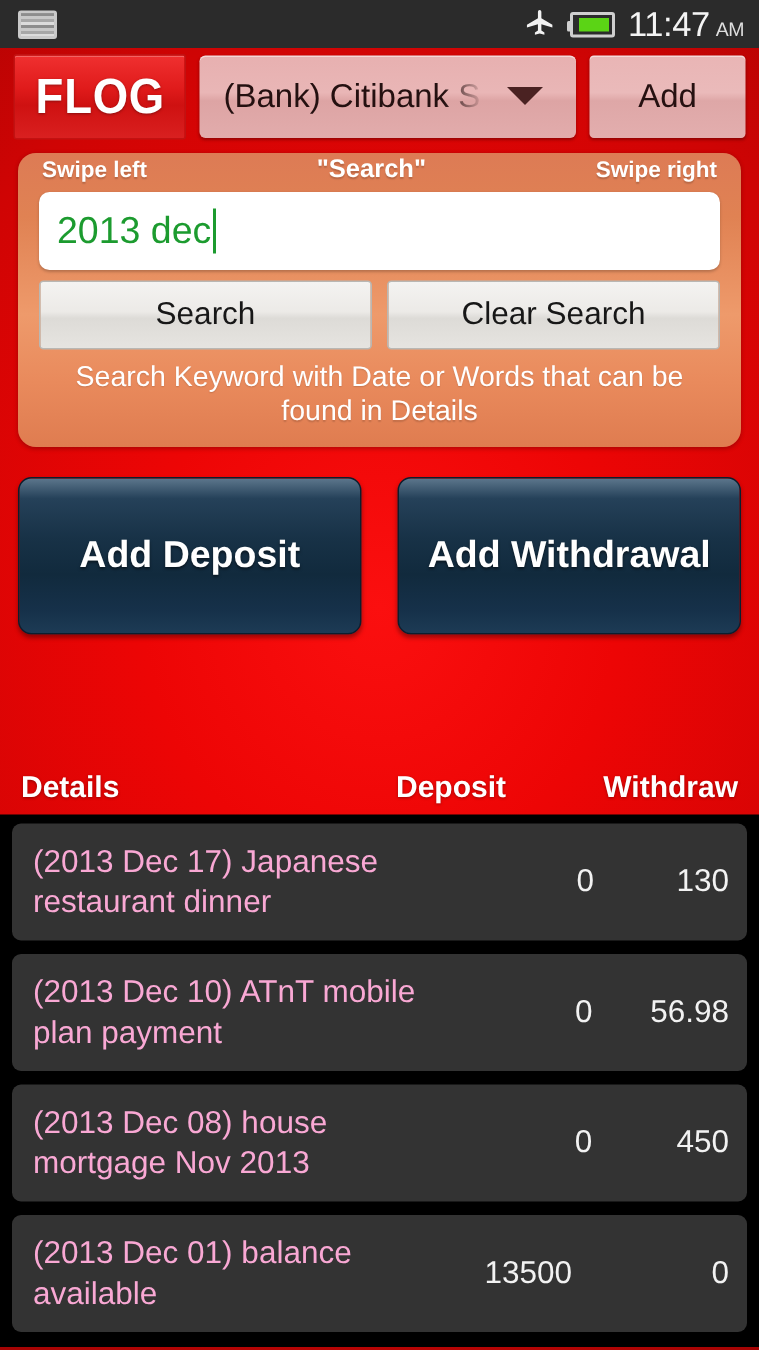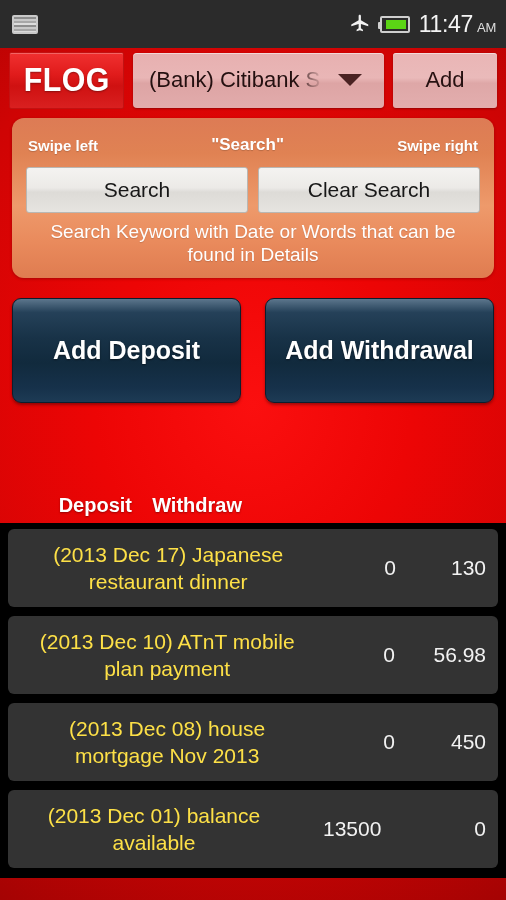--- a/index.html
+++ b/index.html
@@ -15,21 +15,21 @@
     position: relative;
     width: 506px;
     height: 900px;
     overflow: hidden;
     background:
       radial-gradient(ellipse 120% 75% at 50% 45%, #fb0f0f 0%, #ed0505 26%, #cf0404 58%, #a50303 84%, #8d0202 100%);
   }
 
   
   #status-bar {
-    height: 48px;
+    height: 32px;
     background: #2b2b2b;
     display: flex;
     align-items: center;
     padding: 0 10px 0 12px;
     box-sizing: border-box;
     position: relative;
     z-index: 5;
   }
   #status-bar .left { display: flex; align-items: center; gap: 8px; }
   #status-bar .right {
@@ -153,21 +153,21 @@
     display: flex;
     align-items: center;
     justify-content: center;
   }
 
   
   #search-panel {
     margin: 6px 12px 0 12px;
     border-radius: 12px;
     background: linear-gradient(180deg,#dd7b55 0%,#e08253 22%,#ee9a6b 55%,#e98a5c 78%,#df7c50 100%);
-    padding: 16px 14px 12px 14px;
+    padding: 0 14px 12px 14px;
     box-sizing: border-box;
     box-shadow: 0 1px 3px rgba(0,0,0,.25);
   }
   .swipe-row {
     display: flex;
     align-items: center;
     justify-content: space-between;
     color: #ffffff;
     font-size: 15px;
     font-weight: bold;
@@ -256,21 +256,21 @@
     height: 38px;
     margin-top: 82px;
     padding: 0 14px 6px 14px;
     box-sizing: border-box;
     color: #ffffff;
     font-size: 20px;
     font-weight: bold;
     text-shadow: 0 1px 2px rgba(0,0,0,.35);
   }
   #list-header .h-details { flex: 1 1 auto; }
-  #list-header .h-deposit { width: 118px; text-align: right; }
+  #list-header .h-deposit { width: 118px; text-align: left; }
   #list-header .h-withdraw { width: 110px; text-align: right; }
 
   #list {
     background: #000000;
     padding: 6px 8px 0 8px;
     box-sizing: border-box;
     height: 355px;
     overflow: hidden;
   }
   .row {
@@ -278,25 +278,24 @@
     align-items: center;
     background: #333333;
     border-radius: 6px;
     min-height: 78px;
     margin-bottom: 9px;
     padding: 8px 12px 8px 14px;
     box-sizing: border-box;
   }
   .row .detail {
     flex: 1 1 auto;
-    color: #fde047;
+    color: #f9a8d4;
     font-size: 21px;
     line-height: 1.3;
     padding-right: 6px;
-    text-align: center;
   }
   .row .deposit {
     width: 112px;
     text-align: right;
     color: #f2f2f2;
     font-size: 21px;
     padding-right: 10px;
     box-sizing: border-box;
   }
   .row .withdraw {
@@ -340,33 +339,38 @@
     </div>
     <div id="add-button">Add</div>
   </div>
 
   <div id="search-panel">
     <div class="swipe-row">
       <span>Swipe left</span>
       <span class="mid">"Search"</span>
       <span>Swipe right</span>
     </div>
+    <div id="search-input" placeholder="">
+      <span class="value">2013 dec</span>
+      <span class="cursor"></span>
+    </div>
     <div class="btn-row">
       <div class="gray-btn">Search</div>
       <div class="gray-btn">Clear Search</div>
     </div>
     <div id="search-hint">Search Keyword with Date or Words that can be found in Details</div>
   </div>
 
   <div id="action-row">
     <div class="navy-btn">Add Deposit</div>
     <div class="navy-btn">Add Withdrawal</div>
   </div>
 
   <div id="list-header">
+    <div class="h-details">Details</div>
     <div class="h-deposit">Deposit</div>
     <div class="h-withdraw">Withdraw</div>
   </div>
 
   <div id="list">
     <div class="row">
       <div class="detail">(2013 Dec 17) Japanese restaurant dinner</div>
       <div class="deposit">0</div>
       <div class="withdraw">130</div>
     </div>

